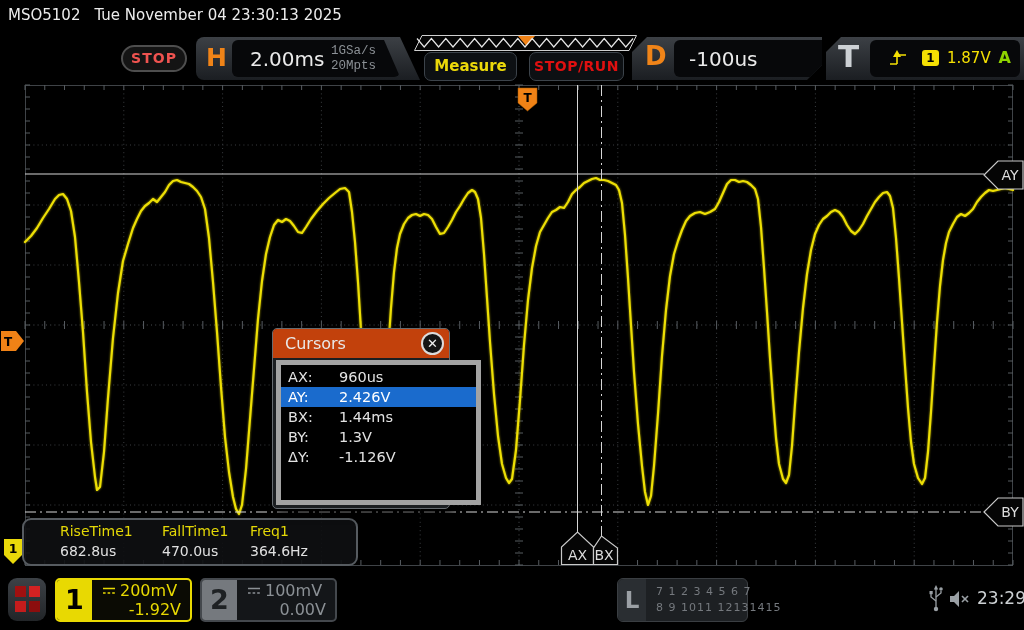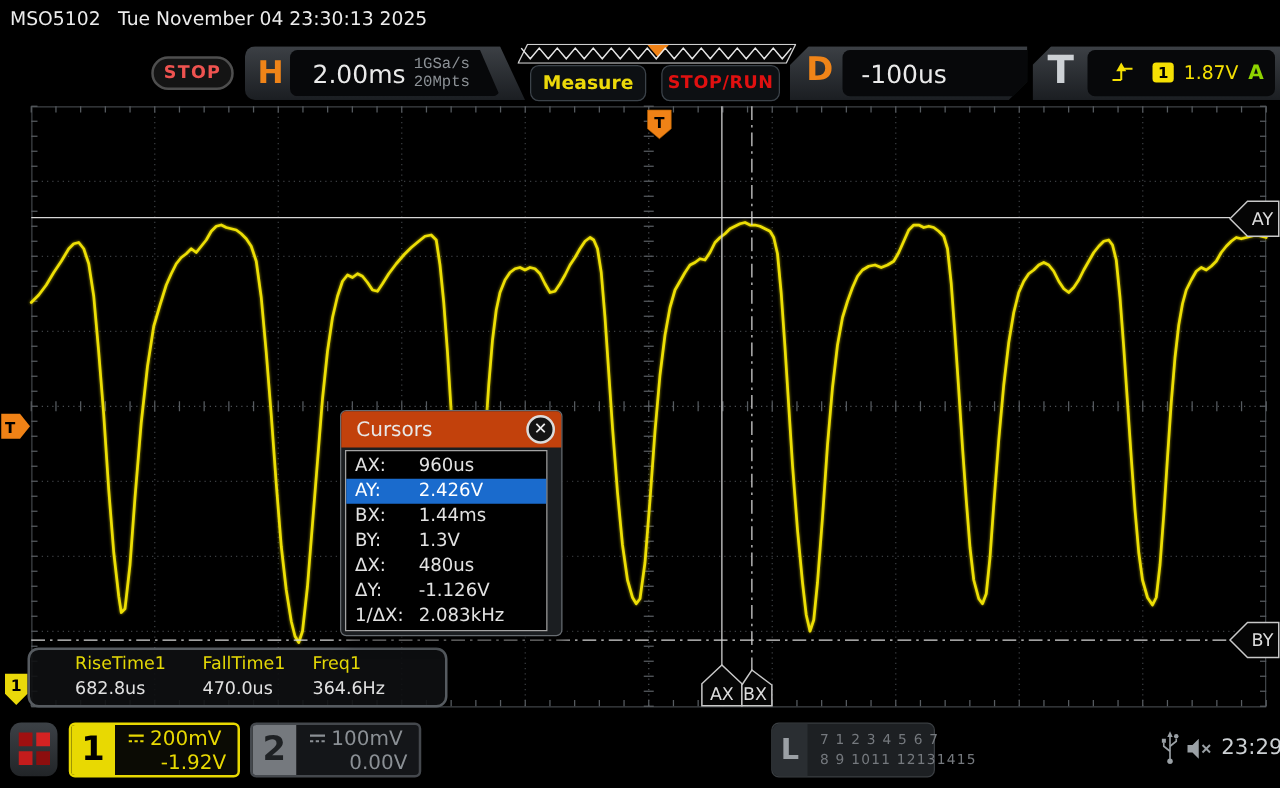--- a/index.html
+++ b/index.html
@@ -58,21 +58,21 @@
   #waveform-polyline { filter:drop-shadow(0 0 1.2px #9e9400); }
 
   
   .dialog { left:272px; top:328px; width:178px; height:181px; background:#1b1e21; border:1px solid #676c71;
             border-radius:5px; z-index:3; box-shadow:4px 5px 10px rgba(0,0,0,0.7); }
   .dialog-title { left:0; top:0; width:100%; height:29px; background:#c2410c; border-radius:4px 4px 0 0;
                   color:#e8e8e8; font-size:16px; line-height:29px; padding-left:12px; }
   .dialog-close { right:5px; top:3px; width:23px; height:23px; border:2px solid #dcdcdc; border-radius:50%;
                   background:#141414; color:#f0f0f0; font-size:13px; font-weight:bold; text-align:center;
                   line-height:19px; }
-  .dialog-body { left:3px; top:31px; width:162px; height:145px; background:#000; border:1px solid #a3a3a3;
+  .dialog-body { left:3px; top:31px; width:205px; height:145px; background:#000; border:5px solid #a3a3a3;
                  padding-top:2px; }
   .crow { position:relative; height:20px; font-size:14.5px; line-height:20px; color:#e2e2e2; }
   .crow.hl { background:#1a6bcd; color:#fff; }
   .clabel { position:absolute; left:7px; }
   .cvalue { position:absolute; left:58px; }
 
   
   .meas-panel { left:22px; top:518px; width:336px; height:48px; background:rgba(14,16,18,0.9);
                 border:2px solid #565b60; border-radius:9px; z-index:2; }
   .mcol { position:absolute; top:0; }
@@ -524,30 +524,22 @@
         </div>
       <div class="crow">
           <span class="clabel">BX:</span>
           <span class="cvalue">1.44ms</span>
         </div>
       <div class="crow">
           <span class="clabel">BY:</span>
           <span class="cvalue">1.3V</span>
         </div>
       <div class="crow">
-          <span class="clabel">ΔX:</span>
-          <span class="cvalue">480us</span>
-        </div>
-      <div class="crow">
           <span class="clabel">ΔY:</span>
           <span class="cvalue">-1.126V</span>
-        </div>
-      <div class="crow">
-          <span class="clabel">1/ΔX:</span>
-          <span class="cvalue">2.083kHz</span>
         </div>
     </div>
   </div>
 
   <div class="abs menu-icon">
     <i style="left:7px; top:8px;  background:#a01010;"></i>
     <i style="left:21px;top:8px;  background:#d42222;"></i>
     <i style="left:7px; top:23px; background:#c41c1c;"></i>
     <i style="left:21px;top:23px; background:#8c0e0e;"></i>
   </div>

